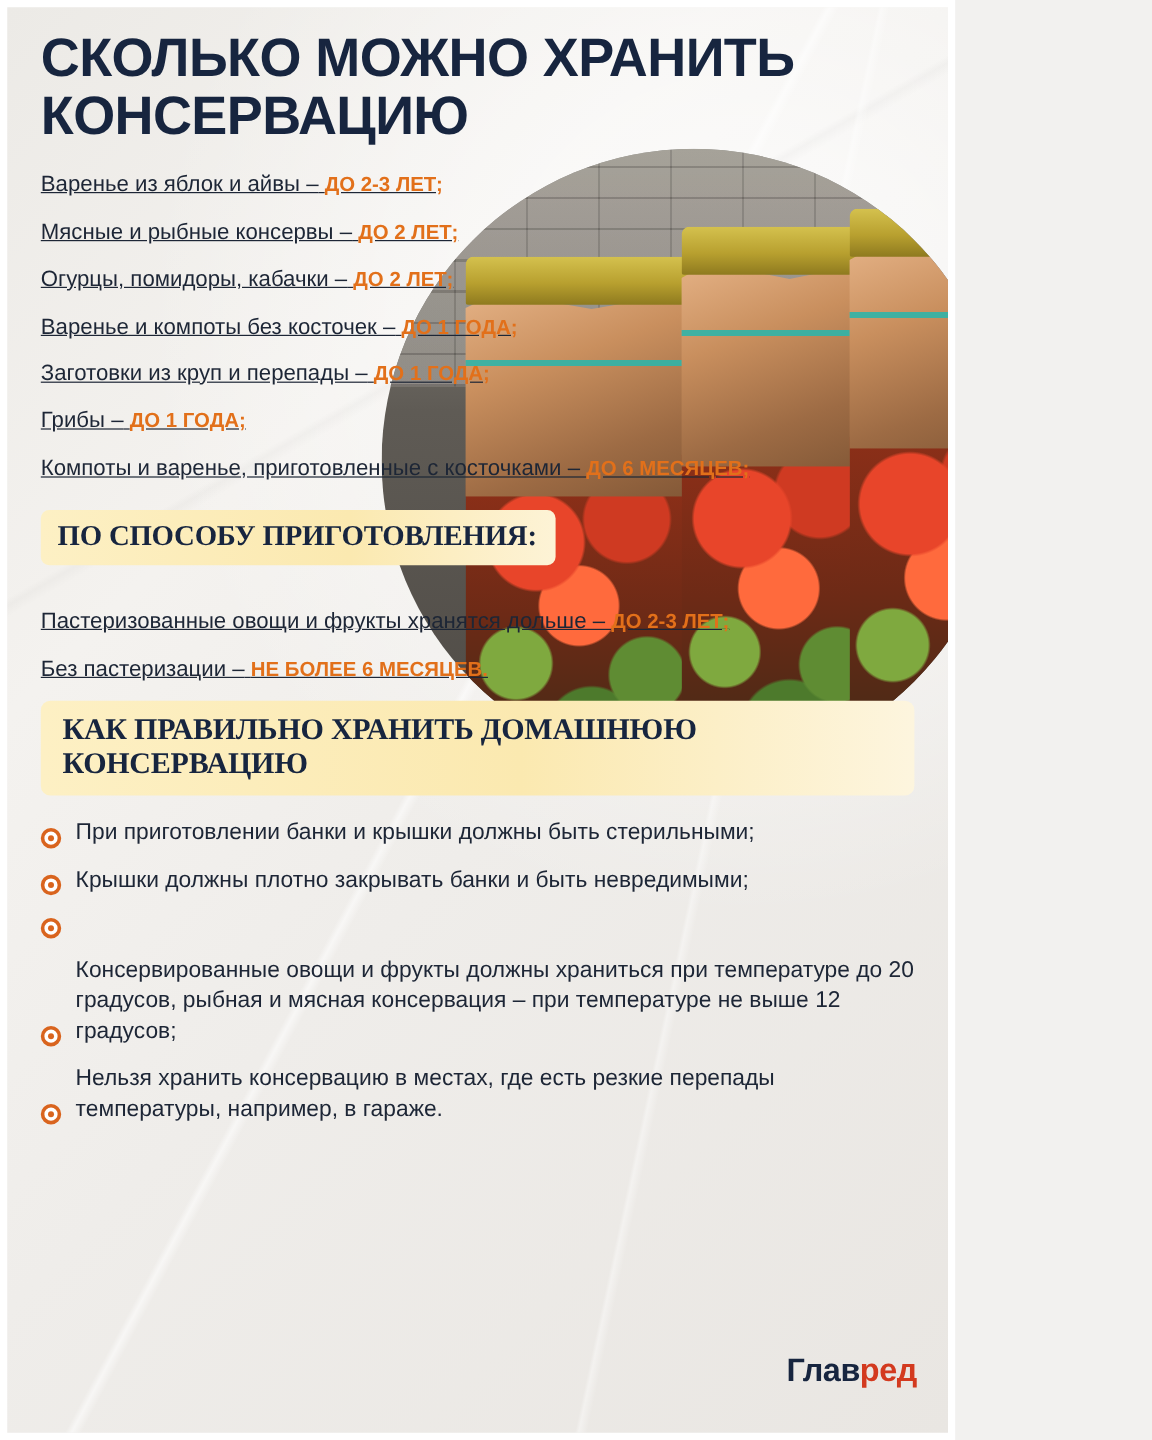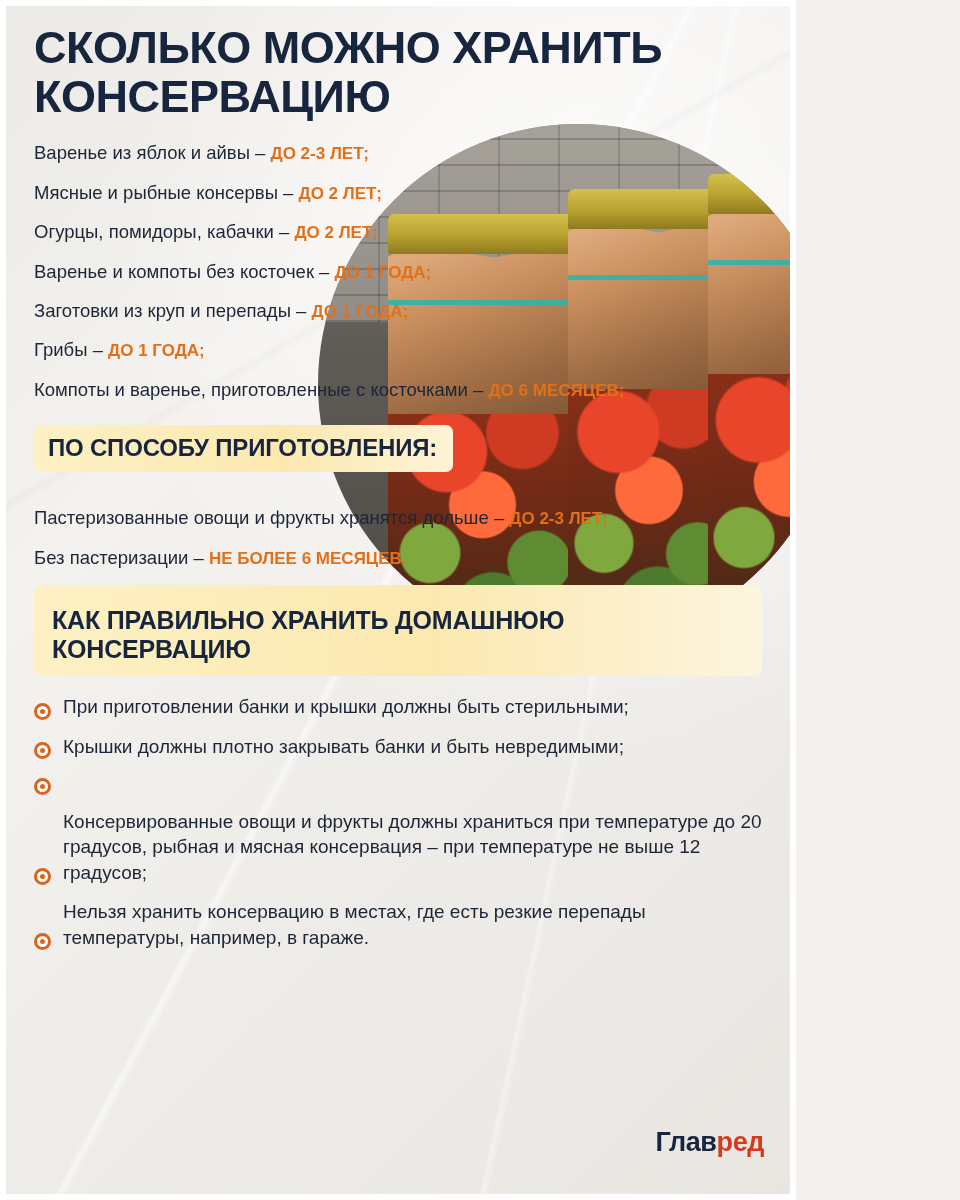--- a/index.html
+++ b/index.html
@@ -53,20 +53,21 @@
   .list-block {
     margin-top: 20px;
     max-width: 620px;
   }
   .row {
     font-size: 18.5px;
     line-height: 1.32;
     color: #1d2636;
     margin-bottom: 15px;
     font-weight: 400;
+    text-decoration: underline;
   }
   .row .hl {
     color: #e2701a;
     font-weight: 700;
     font-size: 17px;
     text-transform: uppercase;
     white-space: nowrap;
   }
 
   .section-band {
@@ -76,25 +77,26 @@
     padding: 9px 16px 10px 14px;
     margin-top: 8px;
     margin-bottom: 14px;
   }
   .section-band .band-text {
     font-size: 24px;
     font-weight: 700;
     color: #17253f;
     text-transform: uppercase;
     letter-spacing: -0.2px;
+    font-family: Liberation Serif, serif;
   }
   .band-wide {
     display: block;
     margin-bottom: 18px;
-    padding: 21px 18px 12px 18px;
+    padding: 11px 18px 12px 18px;
     border-radius: 8px;
     background: linear-gradient(90deg, #fdf0c4 0%, #fbe9b0 55%, #fdf5de 100%);
   }
   .band-wide .band-text { font-size: 25px; }
 
   .bullets { margin-top: 4px; }
   .bullet {
     display: flex;
     align-items: flex-end;
     gap: 12px;

